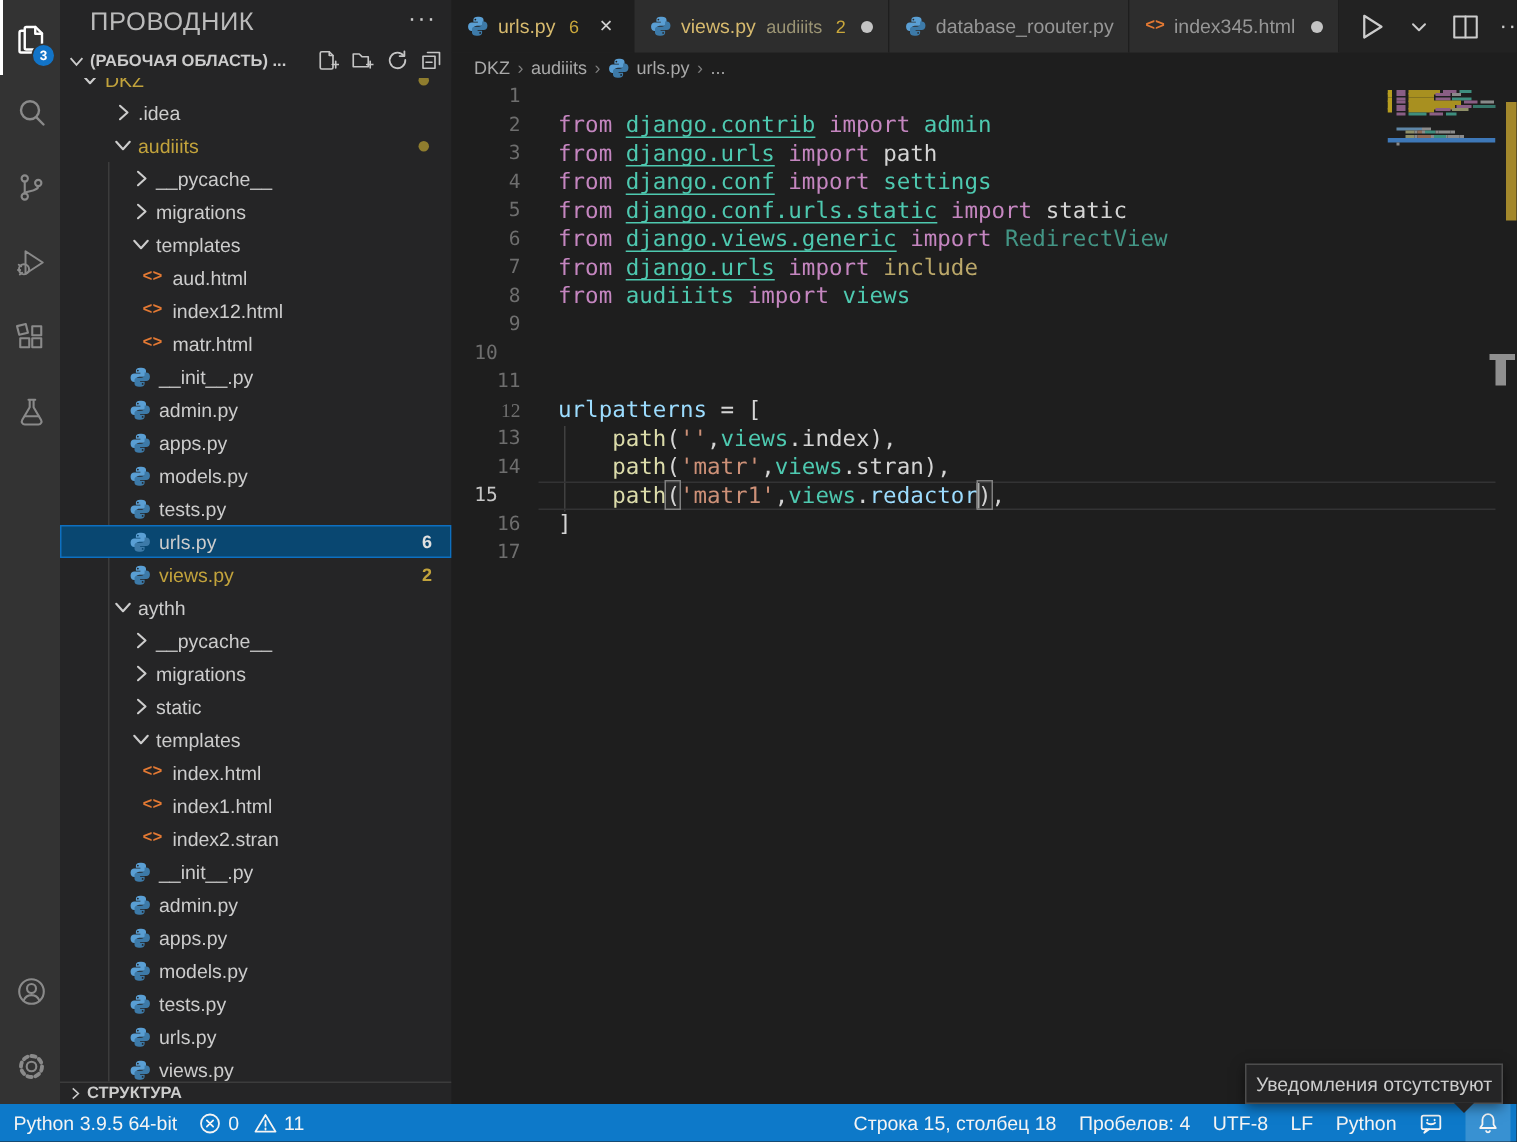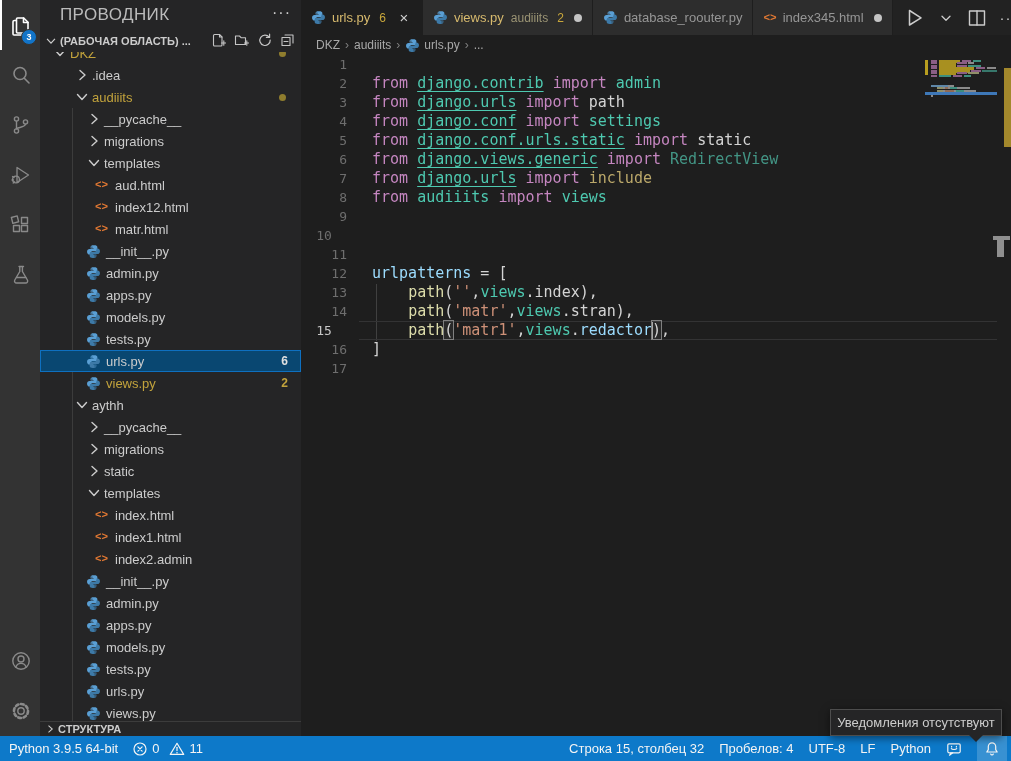--- a/index.html
+++ b/index.html
@@ -382,21 +382,21 @@
       <div class="row" style="top: 526px; padding-left: 55px;">
         <span class="ficon">
           <span class="html-glyph">&lt;&gt;</span>
         </span>
         <span class="lbl">index1.html</span>
       </div>
       <div class="row" style="top: 548px; padding-left: 55px;">
         <span class="ficon">
           <span class="html-glyph">&lt;&gt;</span>
         </span>
-        <span class="lbl">index2.admin</span>
+        <span class="lbl">index2.stran</span>
       </div>
       <div class="row" style="top: 570px; padding-left: 46px;">
         <span class="ficon">
           <svg width="15" height="15" viewBox="0 0 16 16">
             <path fill="#5A9FD4" d="M7.9 1.2c-1.8 0-3 .7-3 2.1v1.5h3.2v.5H3.7c-1.4 0-2.6 1-2.6 3s1.2 3 2.6 3h1.2V9.7c0-1.4 1.2-2.1 2.5-2.1h3c1 0 1.7-.8 1.7-1.7v-2.6c0-1.4-1.4-2.1-3.2-2.1zM6.3 2.6a.65.65 0 1 1 0 1.3.65.65 0 0 1 0-1.3z"></path>
             <path fill="#3D7AA8" d="M8.1 14.8c1.8 0 3-.7 3-2.1v-1.5H7.9v-.5h4.4c1.4 0 2.6-1 2.6-3s-1.2-3-2.6-3h-1.2v1.6c0 1.4-1.2 2.1-2.5 2.1h-3c-1 0-1.7.8-1.7 1.7v2.6c0 1.4 1.4 2.1 3.2 2.1zm1.6-1.4a.65.65 0 1 1 0-1.3.65.65 0 0 1 0 1.3z"></path>
           </svg>
         </span>
         <span class="lbl">__init__.py</span>
       </div>
@@ -595,21 +595,21 @@
         <div class="line-number" style="top: 19px;">2</div>
         <div class="line-number" style="top: 38px;">3</div>
         <div class="line-number" style="top: 57px;">4</div>
         <div class="line-number" style="top: 76px;">5</div>
         <div class="line-number" style="top: 95px;">6</div>
         <div class="line-number" style="top: 114px;">7</div>
         <div class="line-number" style="top: 133px;">8</div>
         <div class="line-number" style="top: 152px;">9</div>
         <div class="line-number" style="top: 171px; text-align: center;">10</div>
         <div class="line-number" style="top: 190px;">11</div>
-        <div class="line-number" style="top: 209px;">12</div>
+        <div class="line-number" style="top: 209px; font-family: Liberation Serif, serif;">12</div>
         <div class="line-number" style="top: 228px;">13</div>
         <div class="line-number" style="top: 247px;">14</div>
         <div class="line-number active" style="top: 266px;">15</div>
         <div class="line-number" style="top: 285px;">16</div>
         <div class="line-number" style="top: 304px;">17</div>
       </div>
     <div>
         <div class="code-line" style="top: 0px;"></div>
         <div class="code-line" style="top: 19px;"><span class="tk-kw">from</span><span> </span><span class="tk-mod tk-sq">django.contrib</span><span> </span><span class="tk-kw">import</span><span> </span><span class="tk-cls">admin</span></div>
         <div class="code-line" style="top: 38px;"><span class="tk-kw">from</span><span> </span><span class="tk-mod tk-sq">django.urls</span><span> </span><span class="tk-kw">import</span><span> </span><span class="tk-txt">path</span></div>
@@ -727,21 +727,21 @@
               <path d="M8 6.3v3.2"></path>
               <path d="M8 11.3v.7"></path>
             </svg>
           </span>
           <span class="num">11</span>
         </span>
       </div>
     </div>
   <div class="sb-right">
       <div class="sb-item">
-        <span>Строка 15, столбец 32</span>
+        <span>Строка 15, столбец 18</span>
       </div>
       <div class="sb-item">
         <span>Пробелов: 4</span>
       </div>
       <div class="sb-item">
         <span>UTF-8</span>
       </div>
       <div class="sb-item">
         <span>LF</span>
       </div>

